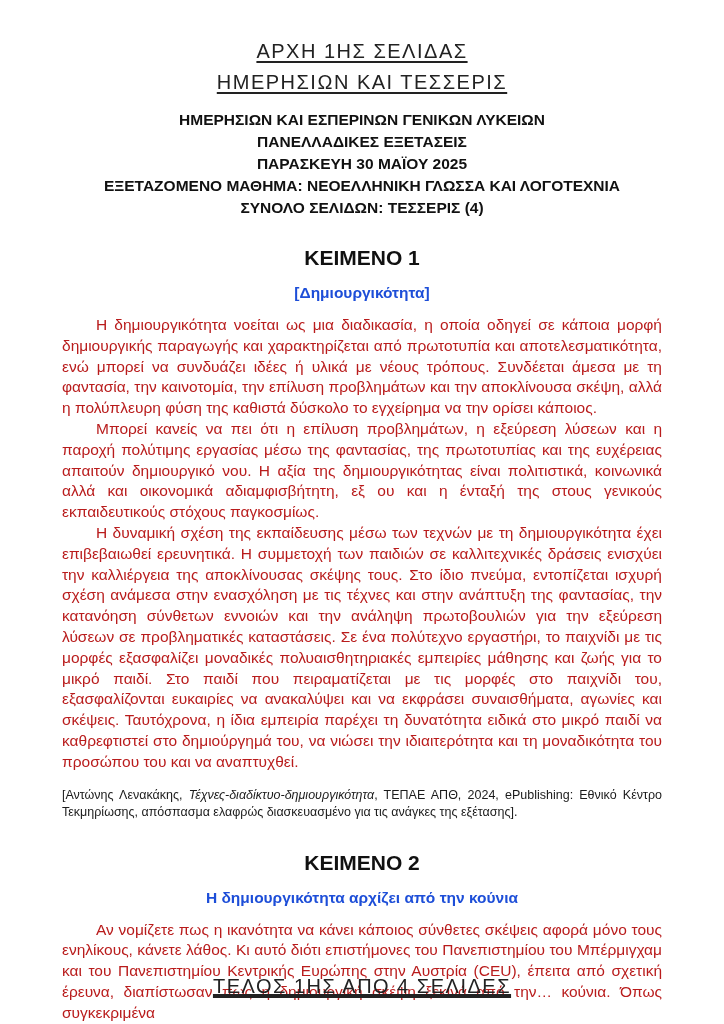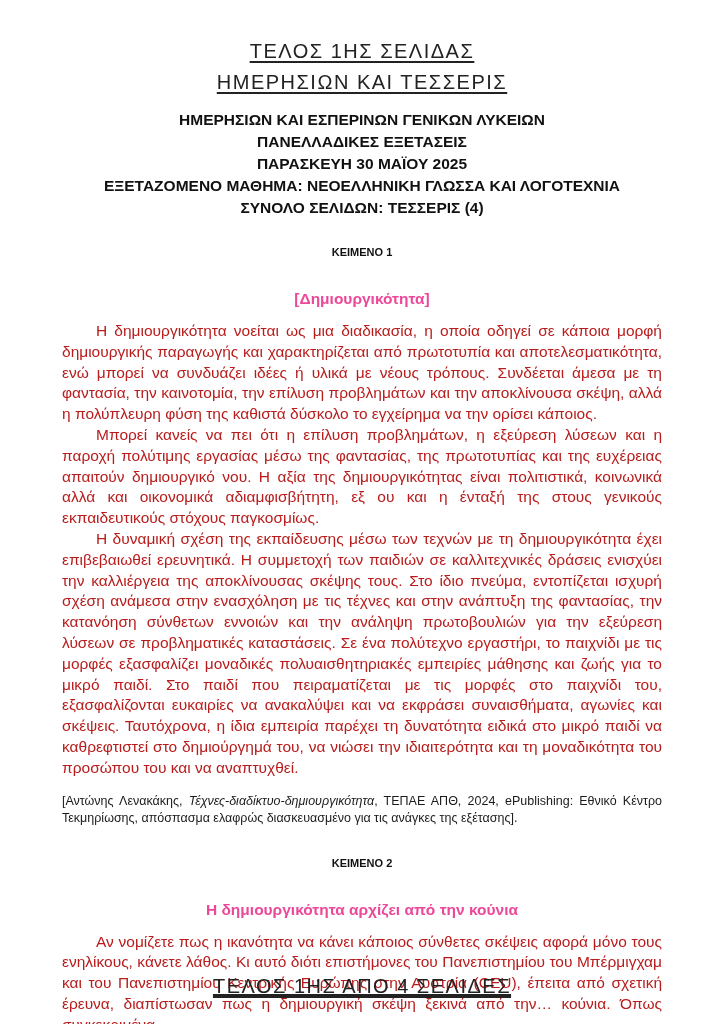--- a/index.html
+++ b/index.html
@@ -30,31 +30,31 @@
     margin-top:11px;
     text-align:center;
     font-weight:bold;
     font-size:15.5px;
     line-height:22px;
     color:#111;
   }
   .kicker{
     text-align:center;
     font-weight:bold;
-    font-size:11px;
+    font-size:21px;
     color:#111;
   }
   .kicker-1{margin-top:27px;}
   .kicker-2{margin-top:29px;}
   .subtitle{
     text-align:center;
     font-weight:bold;
     font-size:15.5px;
-    color:#ec4899;
-    margin-top:32px;
+    color:#1d4ed8;
+    margin-top:14px;
   }
   .bodytext{
     margin:0;
     font-size:15.5px;
     line-height:20.8px;
     text-align:justify;
     text-indent:34px;
     color:#b91c1c;
   }
   .bodytext.first{margin-top:13px;}
@@ -75,21 +75,21 @@
     color:#222;
     text-decoration:underline;
   }
 </style>
 </head>
 <body>
 
 <div class="page">
 
   <div class="hdr-light">
-    <span class="u">ΤΕΛΟΣ 1ΗΣ ΣΕΛΙΔΑΣ</span>
+    <span class="u">ΑΡΧΗ 1ΗΣ ΣΕΛΙΔΑΣ</span>
   </div>
   <div class="hdr-light">
     <span class="u">ΗΜΕΡΗΣΙΩΝ ΚΑΙ ΤΕΣΣΕΡΙΣ</span>
   </div>
 
   <div class="hdr-bold">
     <div>ΗΜΕΡΗΣΙΩΝ ΚΑΙ ΕΣΠΕΡΙΝΩΝ ΓΕΝΙΚΩΝ ΛΥΚΕΙΩΝ</div>
     <div>ΠΑΝΕΛΛΑΔΙΚΕΣ ΕΞΕΤΑΣΕΙΣ</div>
     <div>ΠΑΡΑΣΚΕΥΗ 30 ΜΑΪΟΥ 2025</div>
     <div>ΕΞΕΤΑΖΟΜΕΝΟ ΜΑΘΗΜΑ: ΝΕΟΕΛΛΗΝΙΚΗ ΓΛΩΣΣΑ ΚΑΙ ΛΟΓΟΤΕΧΝΙΑ</div>

